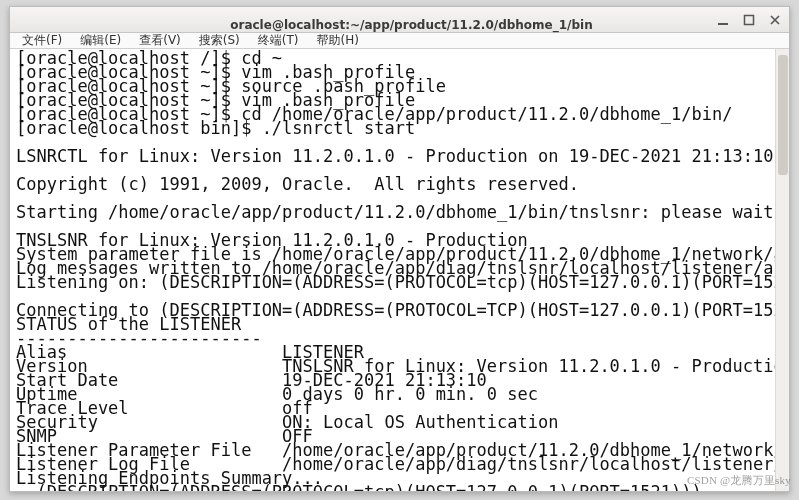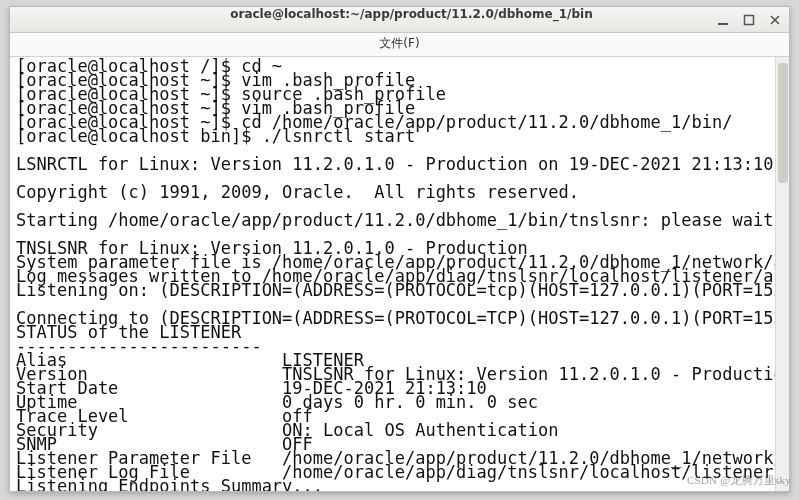--- a/index.html
+++ b/index.html
@@ -18,21 +18,21 @@
       height: 486px;
       display: flex;
       flex-direction: column;
       box-shadow: 0 2px 6px rgba(0,0,0,0.25);
     }
     .titlebar {
       height: 26px;
       background: linear-gradient(#f6f5f4, #e9e7e4);
       border-bottom: 1px solid #c8c6c2;
       display: flex;
-      align-items: flex-start;
+      align-items: flex-end;
       justify-content: center;
       position: relative;
       font-size: 12px;
       color: #3a3a3a;
       font-weight: 600;
       padding-left: 24px;
     }
     .window-controls {
       position: absolute;
       right: 6px;
@@ -46,30 +46,29 @@
       width: 16px;
       height: 16px;
       display: flex;
       align-items: center;
       justify-content: center;
       cursor: pointer;
       color: #555;
     }
     .wc-btn svg { display: block; }
     .menubar {
-      height: 24px;
+      height: 16px;
       background: #fafafa;
       border-bottom: 1px solid #d0d0d0;
       display: flex;
       align-items: center;
       padding: 0 6px;
       font-size: 12px;
       color: #333;
       gap: 6px;
-      flex-direction: column;
     }
     .menu-item {
       padding: 2px 6px;
       cursor: pointer;
     }
     .terminal-wrap {
       flex: 1;
       position: relative;
       overflow: hidden;
       background: #ffffff;

